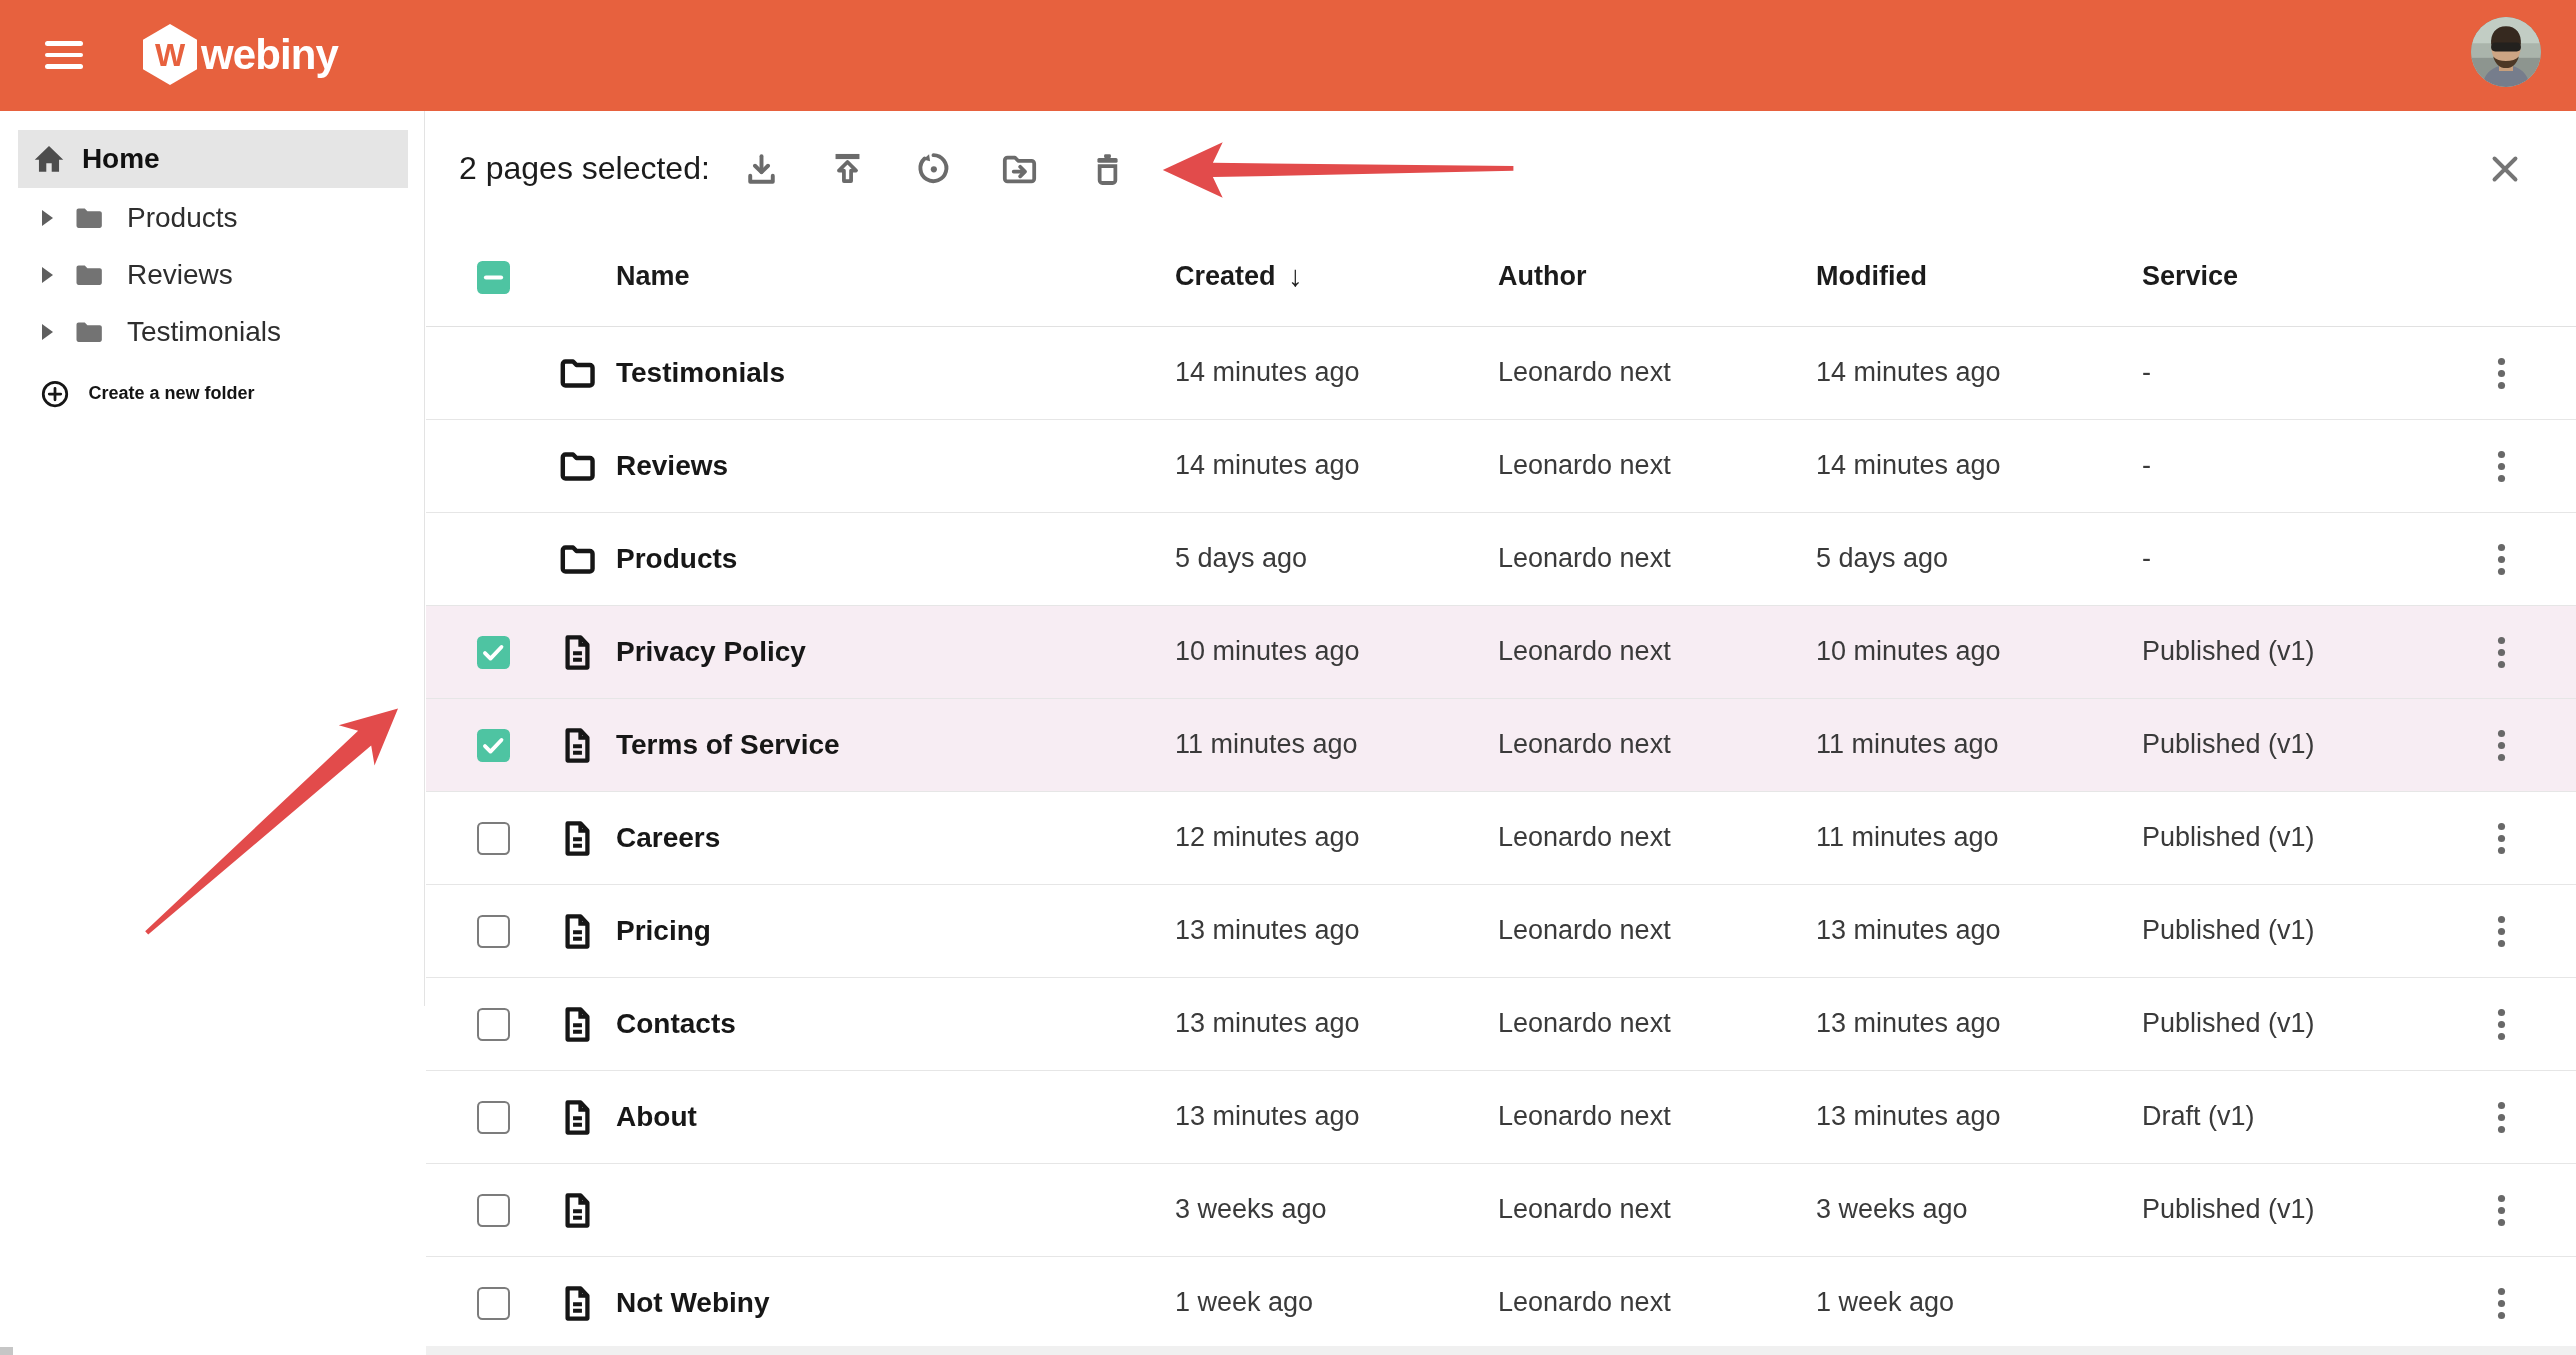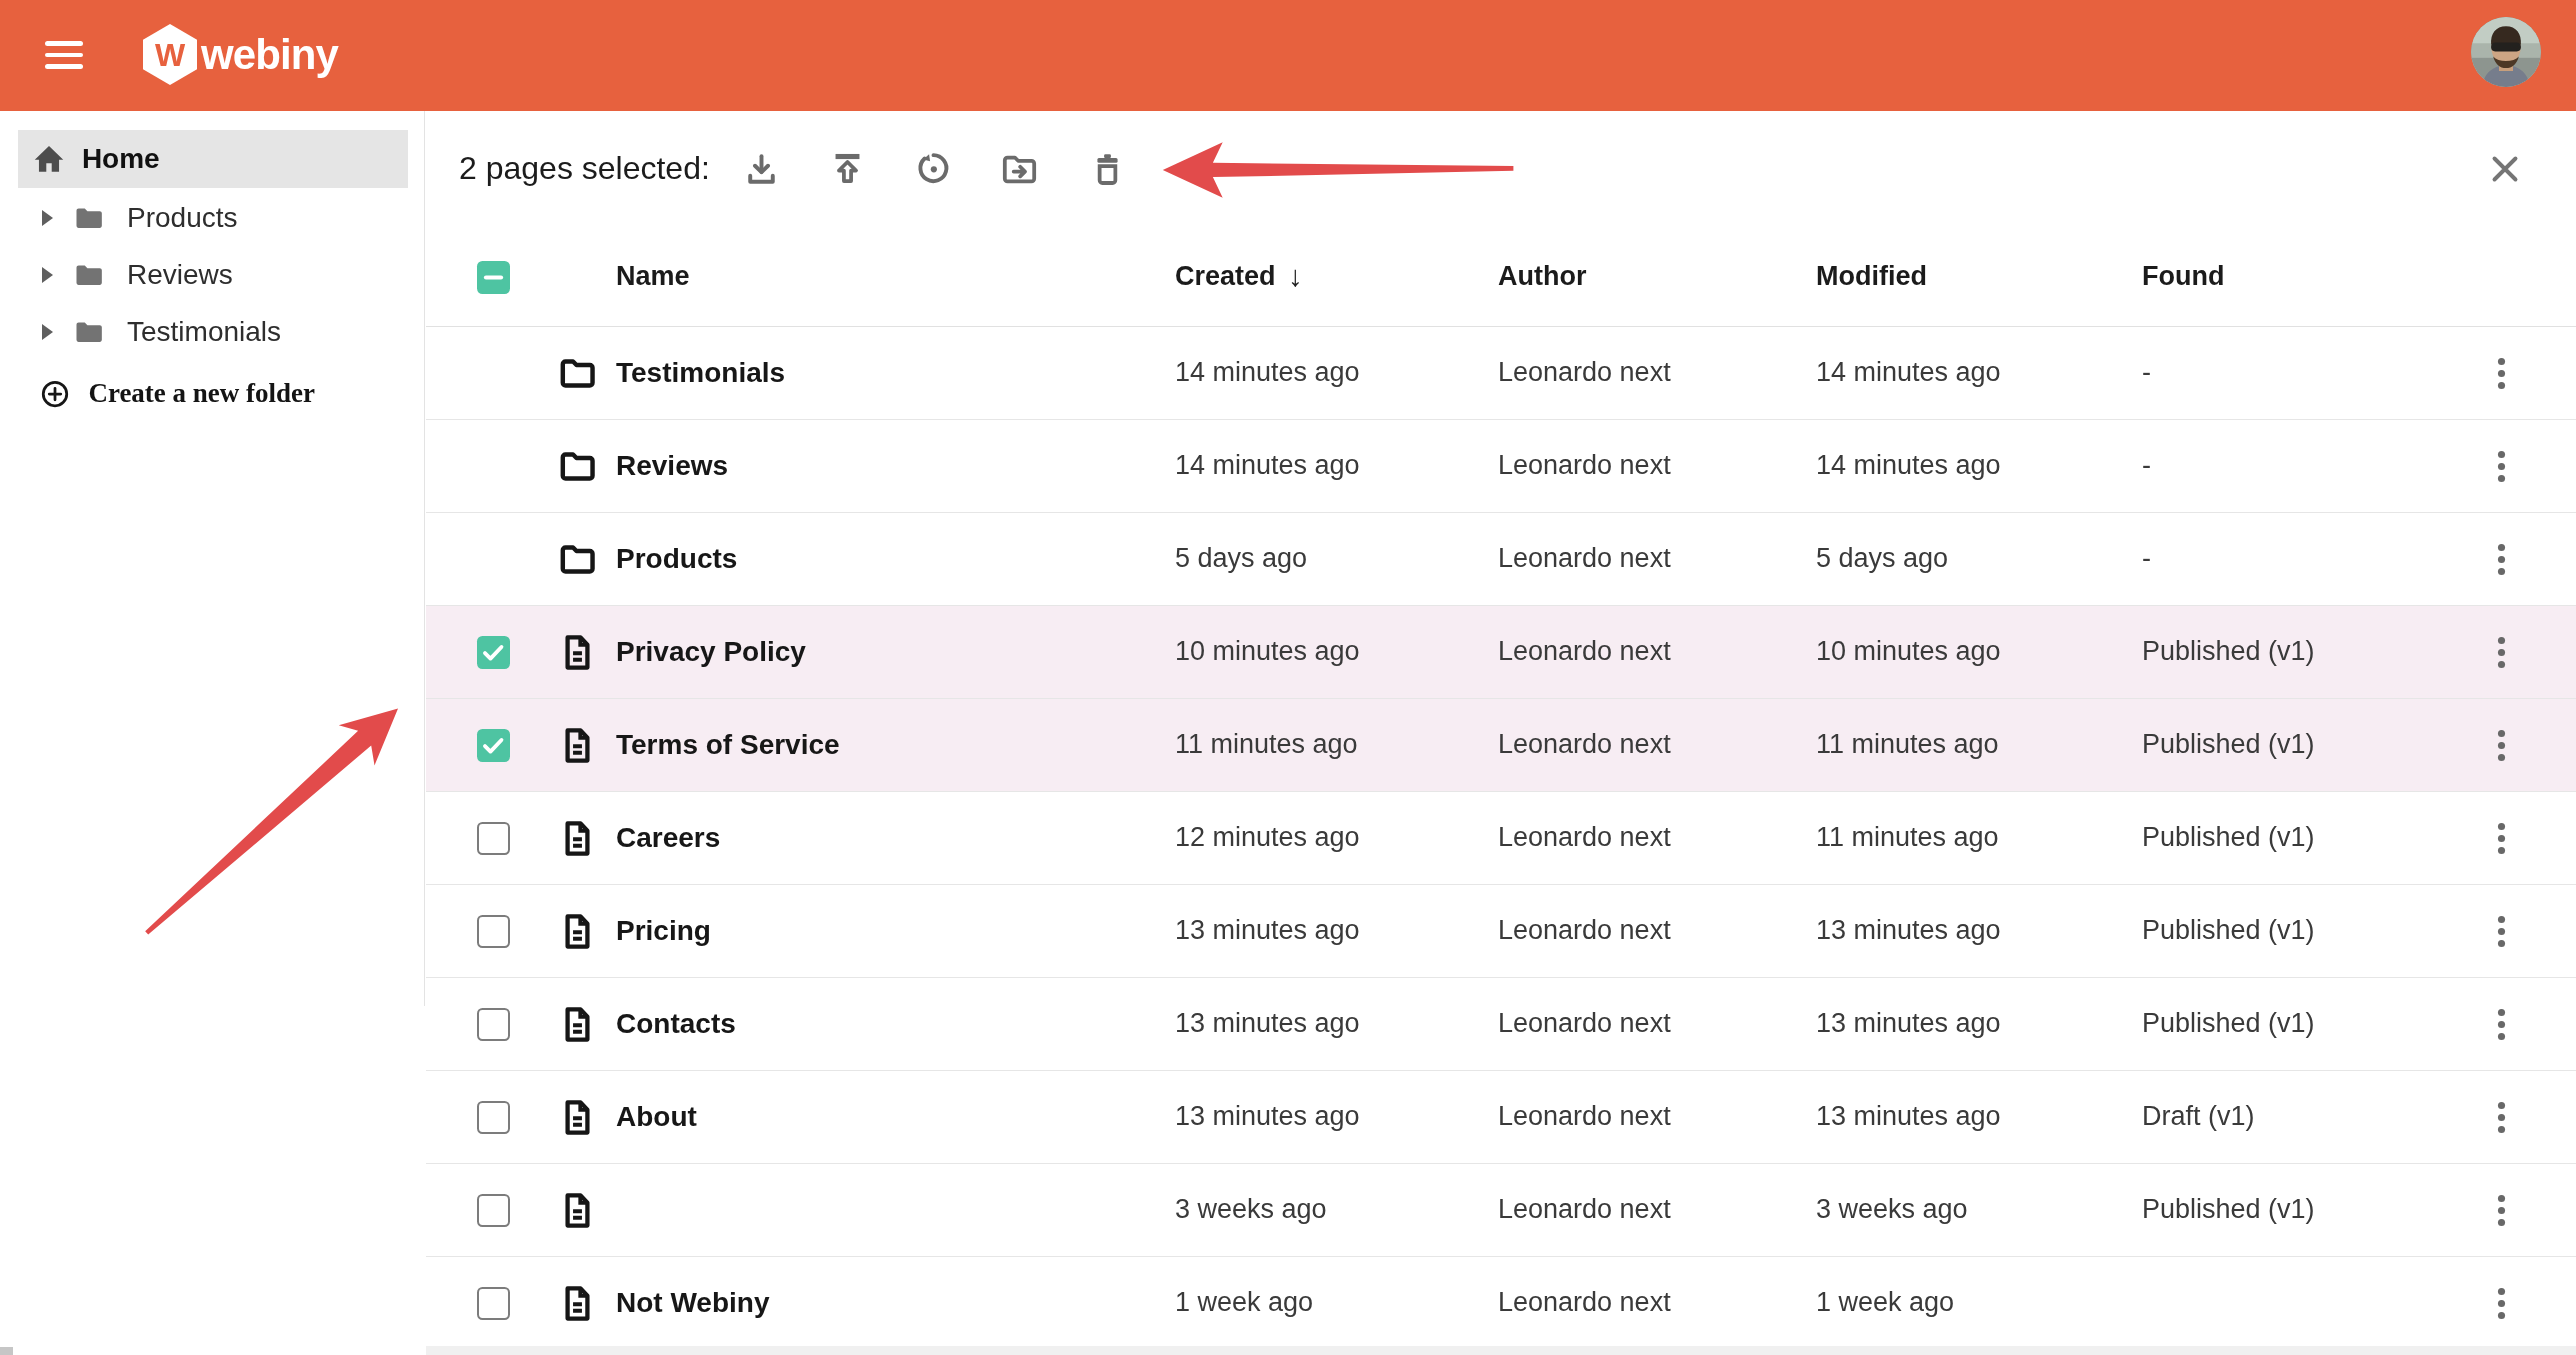--- a/index.html
+++ b/index.html
@@ -22,21 +22,21 @@
   .home-item{position:absolute;left:18px;top:19px;width:390px;height:58px;background:#e5e5e5;display:flex;align-items:center;cursor:pointer;}
   .home-item .hicon{margin-left:11.6px;width:38px;height:36px;}
   .home-item .hlabel{margin-left:14.3px;font-size:28px;font-weight:700;color:#111;}
   .tree{position:absolute;left:18px;top:78px;width:390px;}
   .tree-item{height:57px;display:flex;align-items:center;cursor:pointer;}
   .caret{margin-left:24px;width:0;height:0;border-left:11.6px solid #5f5f5f;border-top:8px solid transparent;border-bottom:8px solid transparent;}
   .sfolder{margin-left:16px;width:39px;height:32px;}
   .tlabel{margin-left:19px;font-size:28px;color:#2e2e2e;}
   .create-item{position:absolute;left:18px;top:255px;width:390px;height:55px;display:flex;align-items:center;cursor:pointer;}
   .create-item .cicon{margin-left:22.4px;width:30px;height:30px;}
-  .create-item .clabel{margin-left:18px;font-size:27px;font-weight:700;color:#141414;font-family:Liberation Serif, serif;}
+  .create-item .clabel{margin-left:18px;font-size:18px;font-weight:700;color:#141414;}
 
   
   .content{position:absolute;left:426px;top:111px;width:2150px;height:1245px;background:#8b5cf6;}
 
   .selection-bar{position:absolute;left:0;top:0;width:2150px;height:117px;border-bottom:1.8px solid #e4e4e4;background:#fff;}
   .sel-text{position:absolute;left:33px;top:0;height:115px;display:flex;align-items:center;font-size:32px;color:#1c1c1c;}
   .act-btn{position:absolute;top:32px;width:52px;height:52px;background:none;border:none;padding:0;cursor:pointer;display:flex;align-items:center;justify-content:center;}
   .act-download{left:309px;} .act-publish{left:395px;} .act-restore{left:481px;} .act-move{left:567px;} .act-delete{left:655px;}
   .close-btn{position:absolute;left:2052px;top:31px;width:54px;height:54px;background:none;border:none;padding:0;cursor:pointer;display:flex;align-items:center;justify-content:center;}
 
@@ -201,21 +201,21 @@
           <path d="M6.5 12h11" stroke="#fff" stroke-width="3" stroke-linecap="round"></path>
         </svg>
       </span>
       <span class="th th-name">Name</span>
       <span class="th th-created">
         <span>Created</span>
         <span class="sort-arrow">↓</span>
       </span>
       <span class="th th-author">Author</span>
       <span class="th th-modified">Modified</span>
-      <span class="th th-status">Found</span>
+      <span class="th th-status">Service</span>
     </div>
 
     <div class="rows">
 
     <div class="row type-folder cb-none">
 
           <svg class="ficon" viewBox="0 0 24 24">
             <path d="M3.4 6.6c0-.9.7-1.6 1.6-1.6h4.4l2 2h7.8c.9 0 1.6.7 1.6 1.6v8.8c0 .9-.7 1.6-1.6 1.6H5c-.9 0-1.6-.7-1.6-1.6z" fill="none" stroke="#161616" stroke-width="2.6" stroke-linejoin="round"></path>
           </svg>
 

